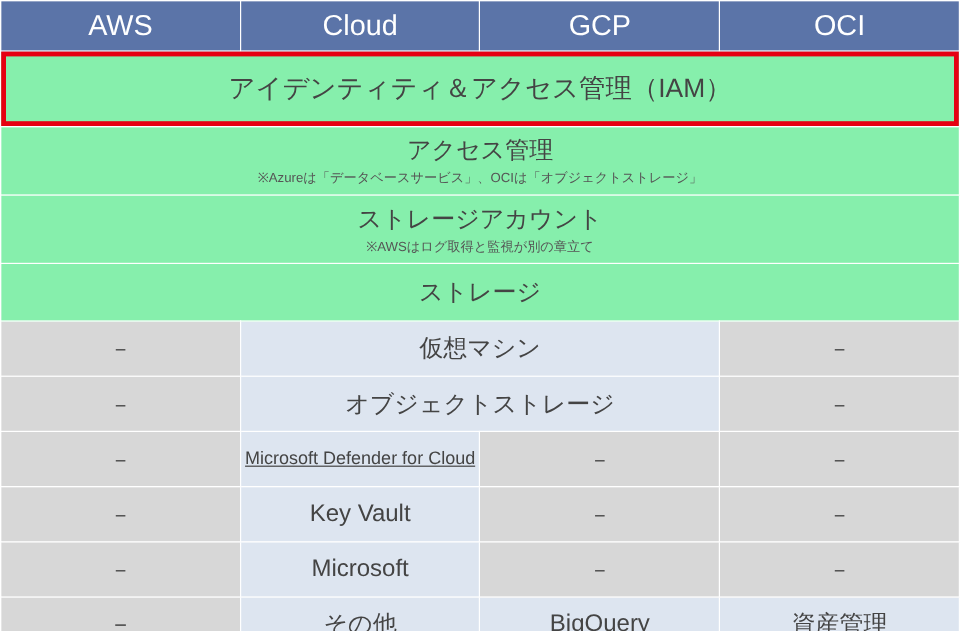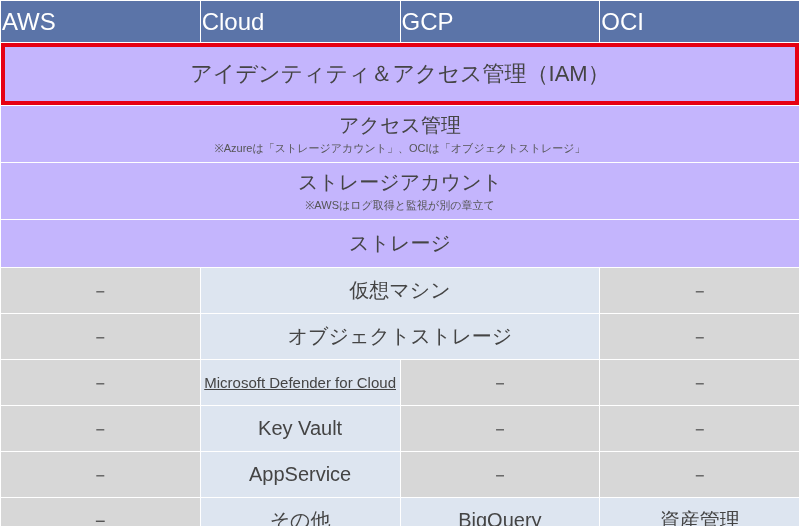--- a/index.html
+++ b/index.html
@@ -14,34 +14,34 @@
   }
   .table {
     width: 800px;
     border-collapse: collapse;
   }
   
   .hdr td {
     background: #5b74a8;
     color: #fff;
     font-size: 24px;
-    text-align: left;
+    text-align: center;
     vertical-align: middle;
     height: 42px;
     border: 1px solid #fff;
   }
   
   tr.body td {
     text-align: center;
     vertical-align: middle;
     border: 1px solid #fff;
   }
   
   .span4 {
-    background: #c4b5fd;
+    background: #86efac;
     font-size: 20px;
     padding: 6px 0;
   }
   .span4 .note {
     display: block;
     font-size: 11px;
     color: #555;
     margin-top: 1px;
   }
   
@@ -101,21 +101,21 @@
   <tr class="body">
     <td colspan="4" class="span4 iam-wrap">
       <div class="iam-inner">アイデンティティ＆アクセス管理（IAM）</div>
       <div class="iam-outline"></div>
     </td>
   </tr>
 
   <tr class="body">
     <td colspan="4" class="span4">
       <span>アクセス管理</span>
-      <span class="note">※Azureは「ストレージアカウント」、OCIは「オブジェクトストレージ」</span>
+      <span class="note">※Azureは「データベースサービス」、OCIは「オブジェクトストレージ」</span>
     </td>
   </tr>
 
   <tr class="body">
     <td colspan="4" class="span4">
       <span>ストレージアカウント</span>
       <span class="note">※AWSはログ取得と監視が別の章立て</span>
     </td>
   </tr>
 
@@ -146,21 +146,21 @@
 
   <tr class="body">
     <td class="dash">－</td>
     <td class="azcell">Key Vault</td>
     <td class="dash">－</td>
     <td class="dash">－</td>
   </tr>
 
   <tr class="body">
     <td class="dash">－</td>
-    <td class="azcell">AppService</td>
+    <td class="azcell">Microsoft</td>
     <td class="dash">－</td>
     <td class="dash">－</td>
   </tr>
 
   <tr class="body lastrow">
     <td class="dash">－</td>
     <td class="val">その他</td>
     <td class="val">BigQuery</td>
     <td class="val">資産管理</td>
   </tr>

